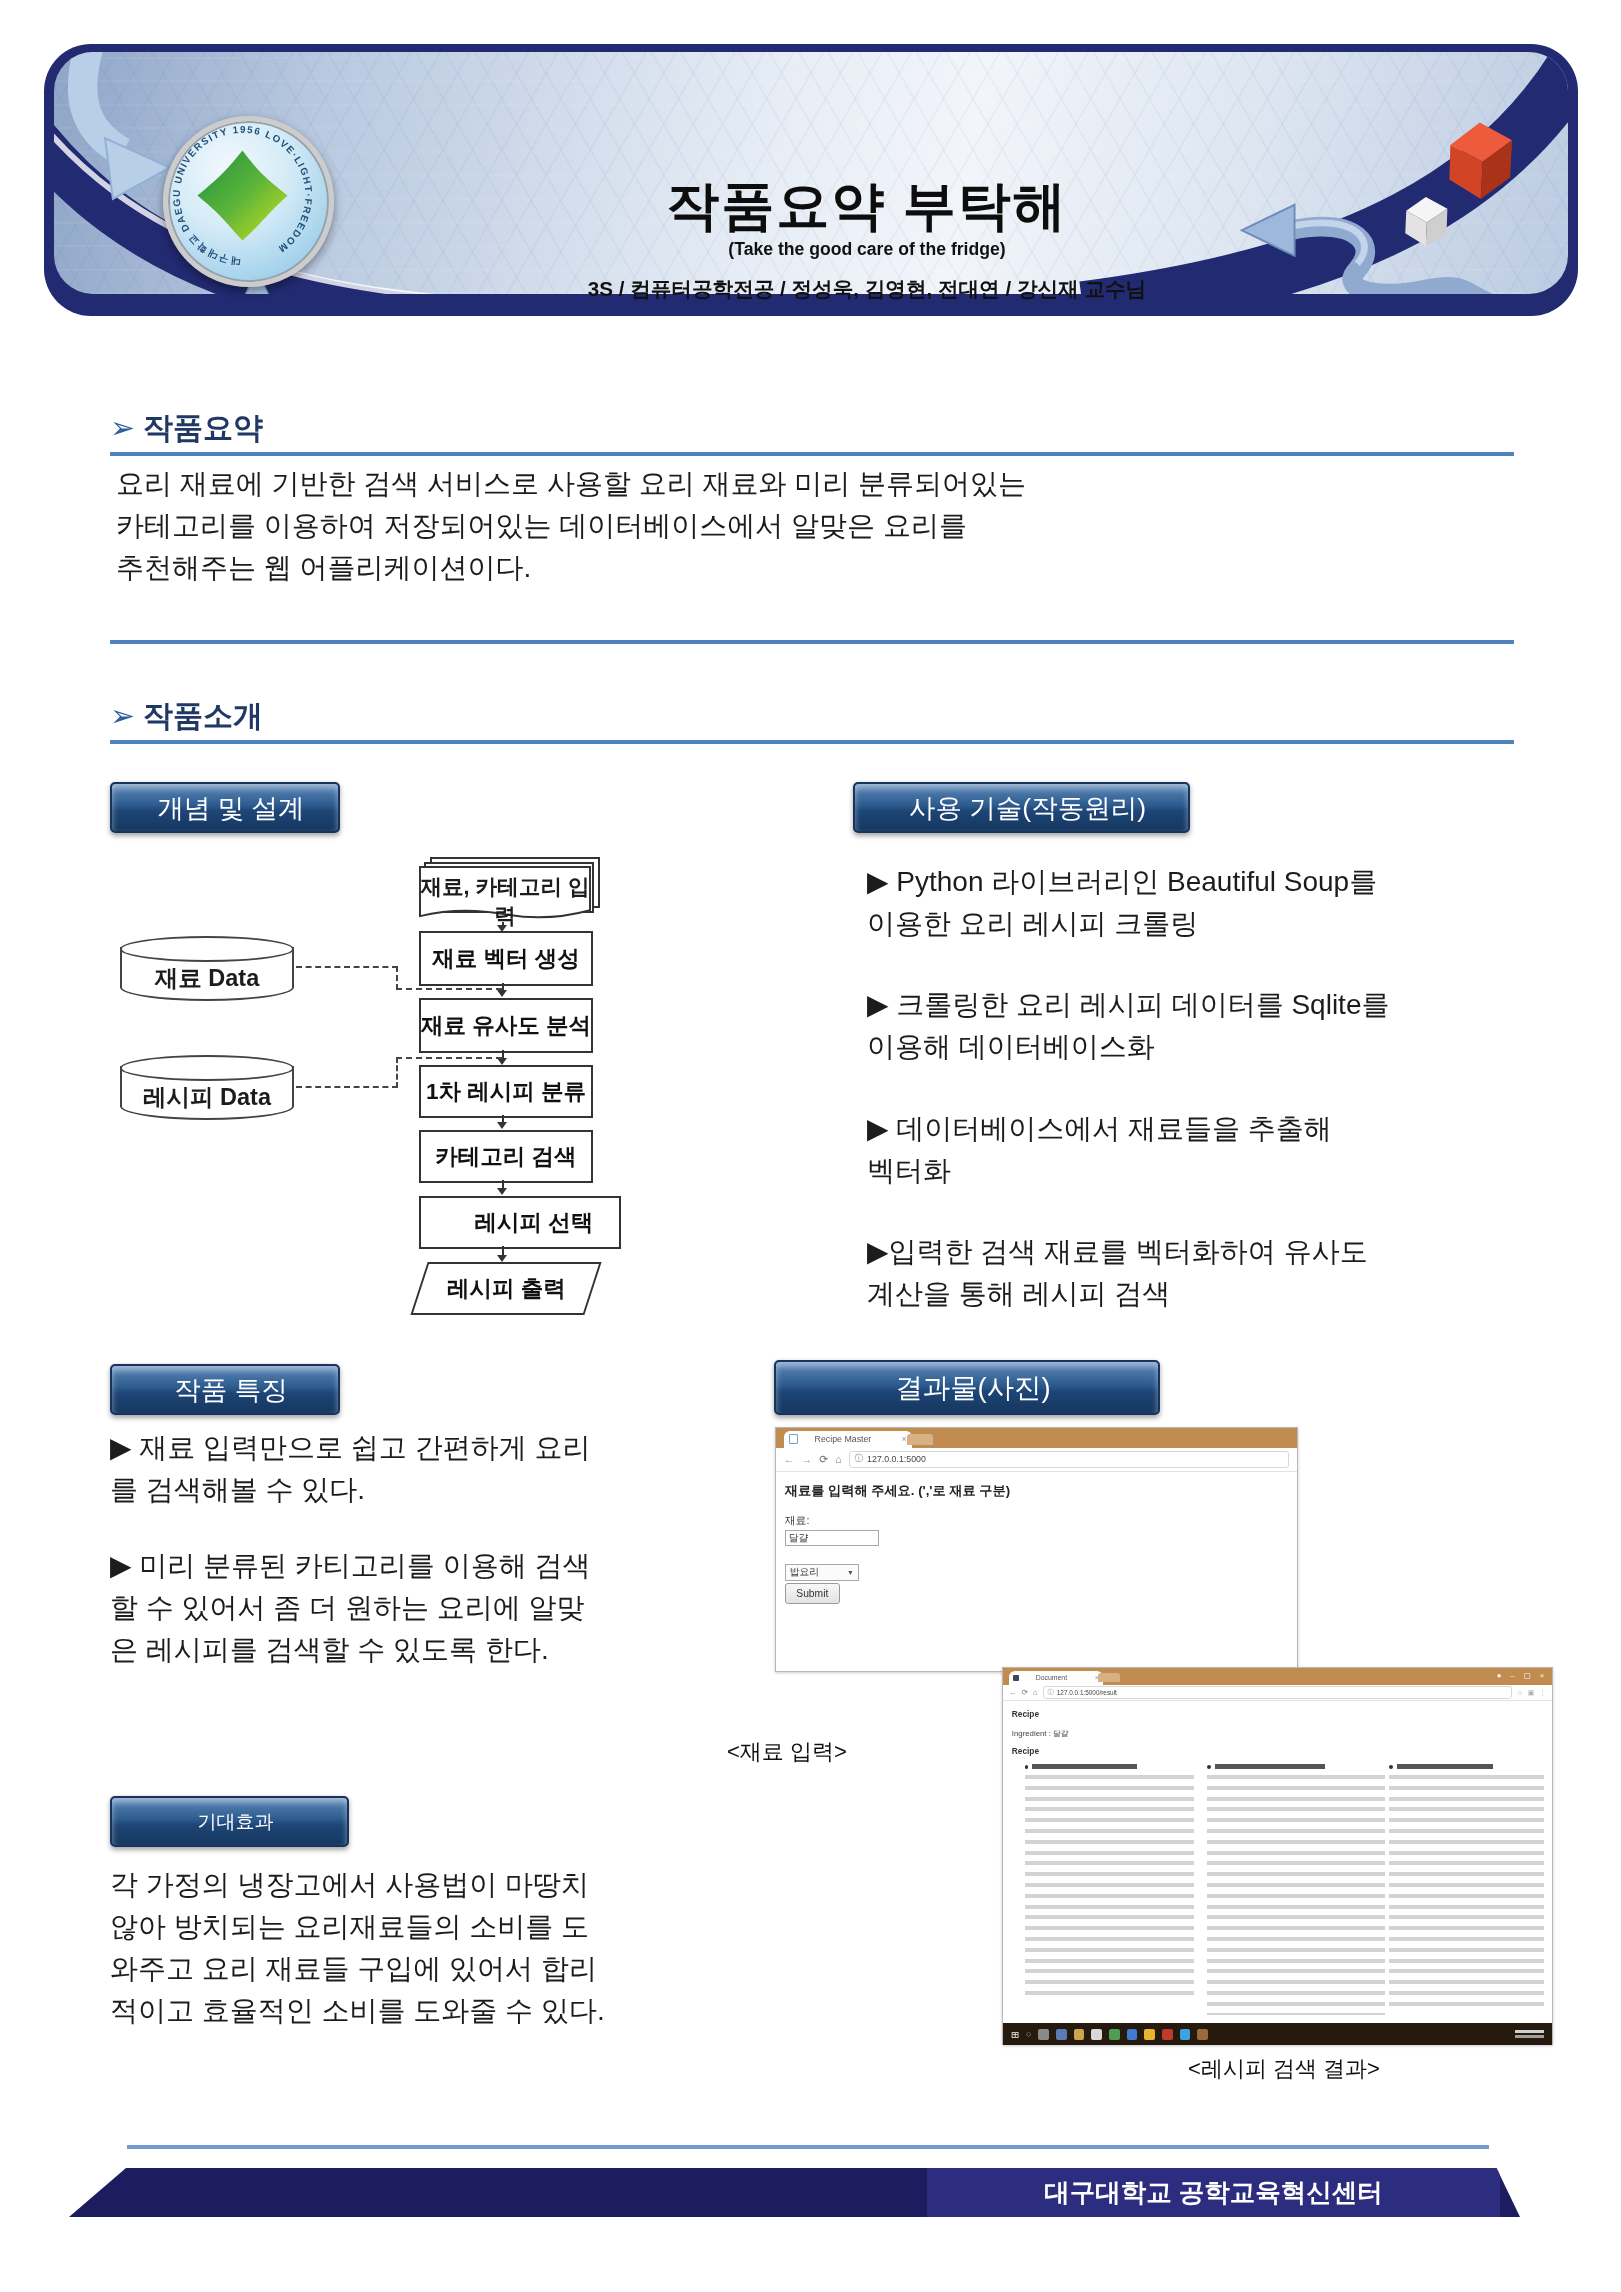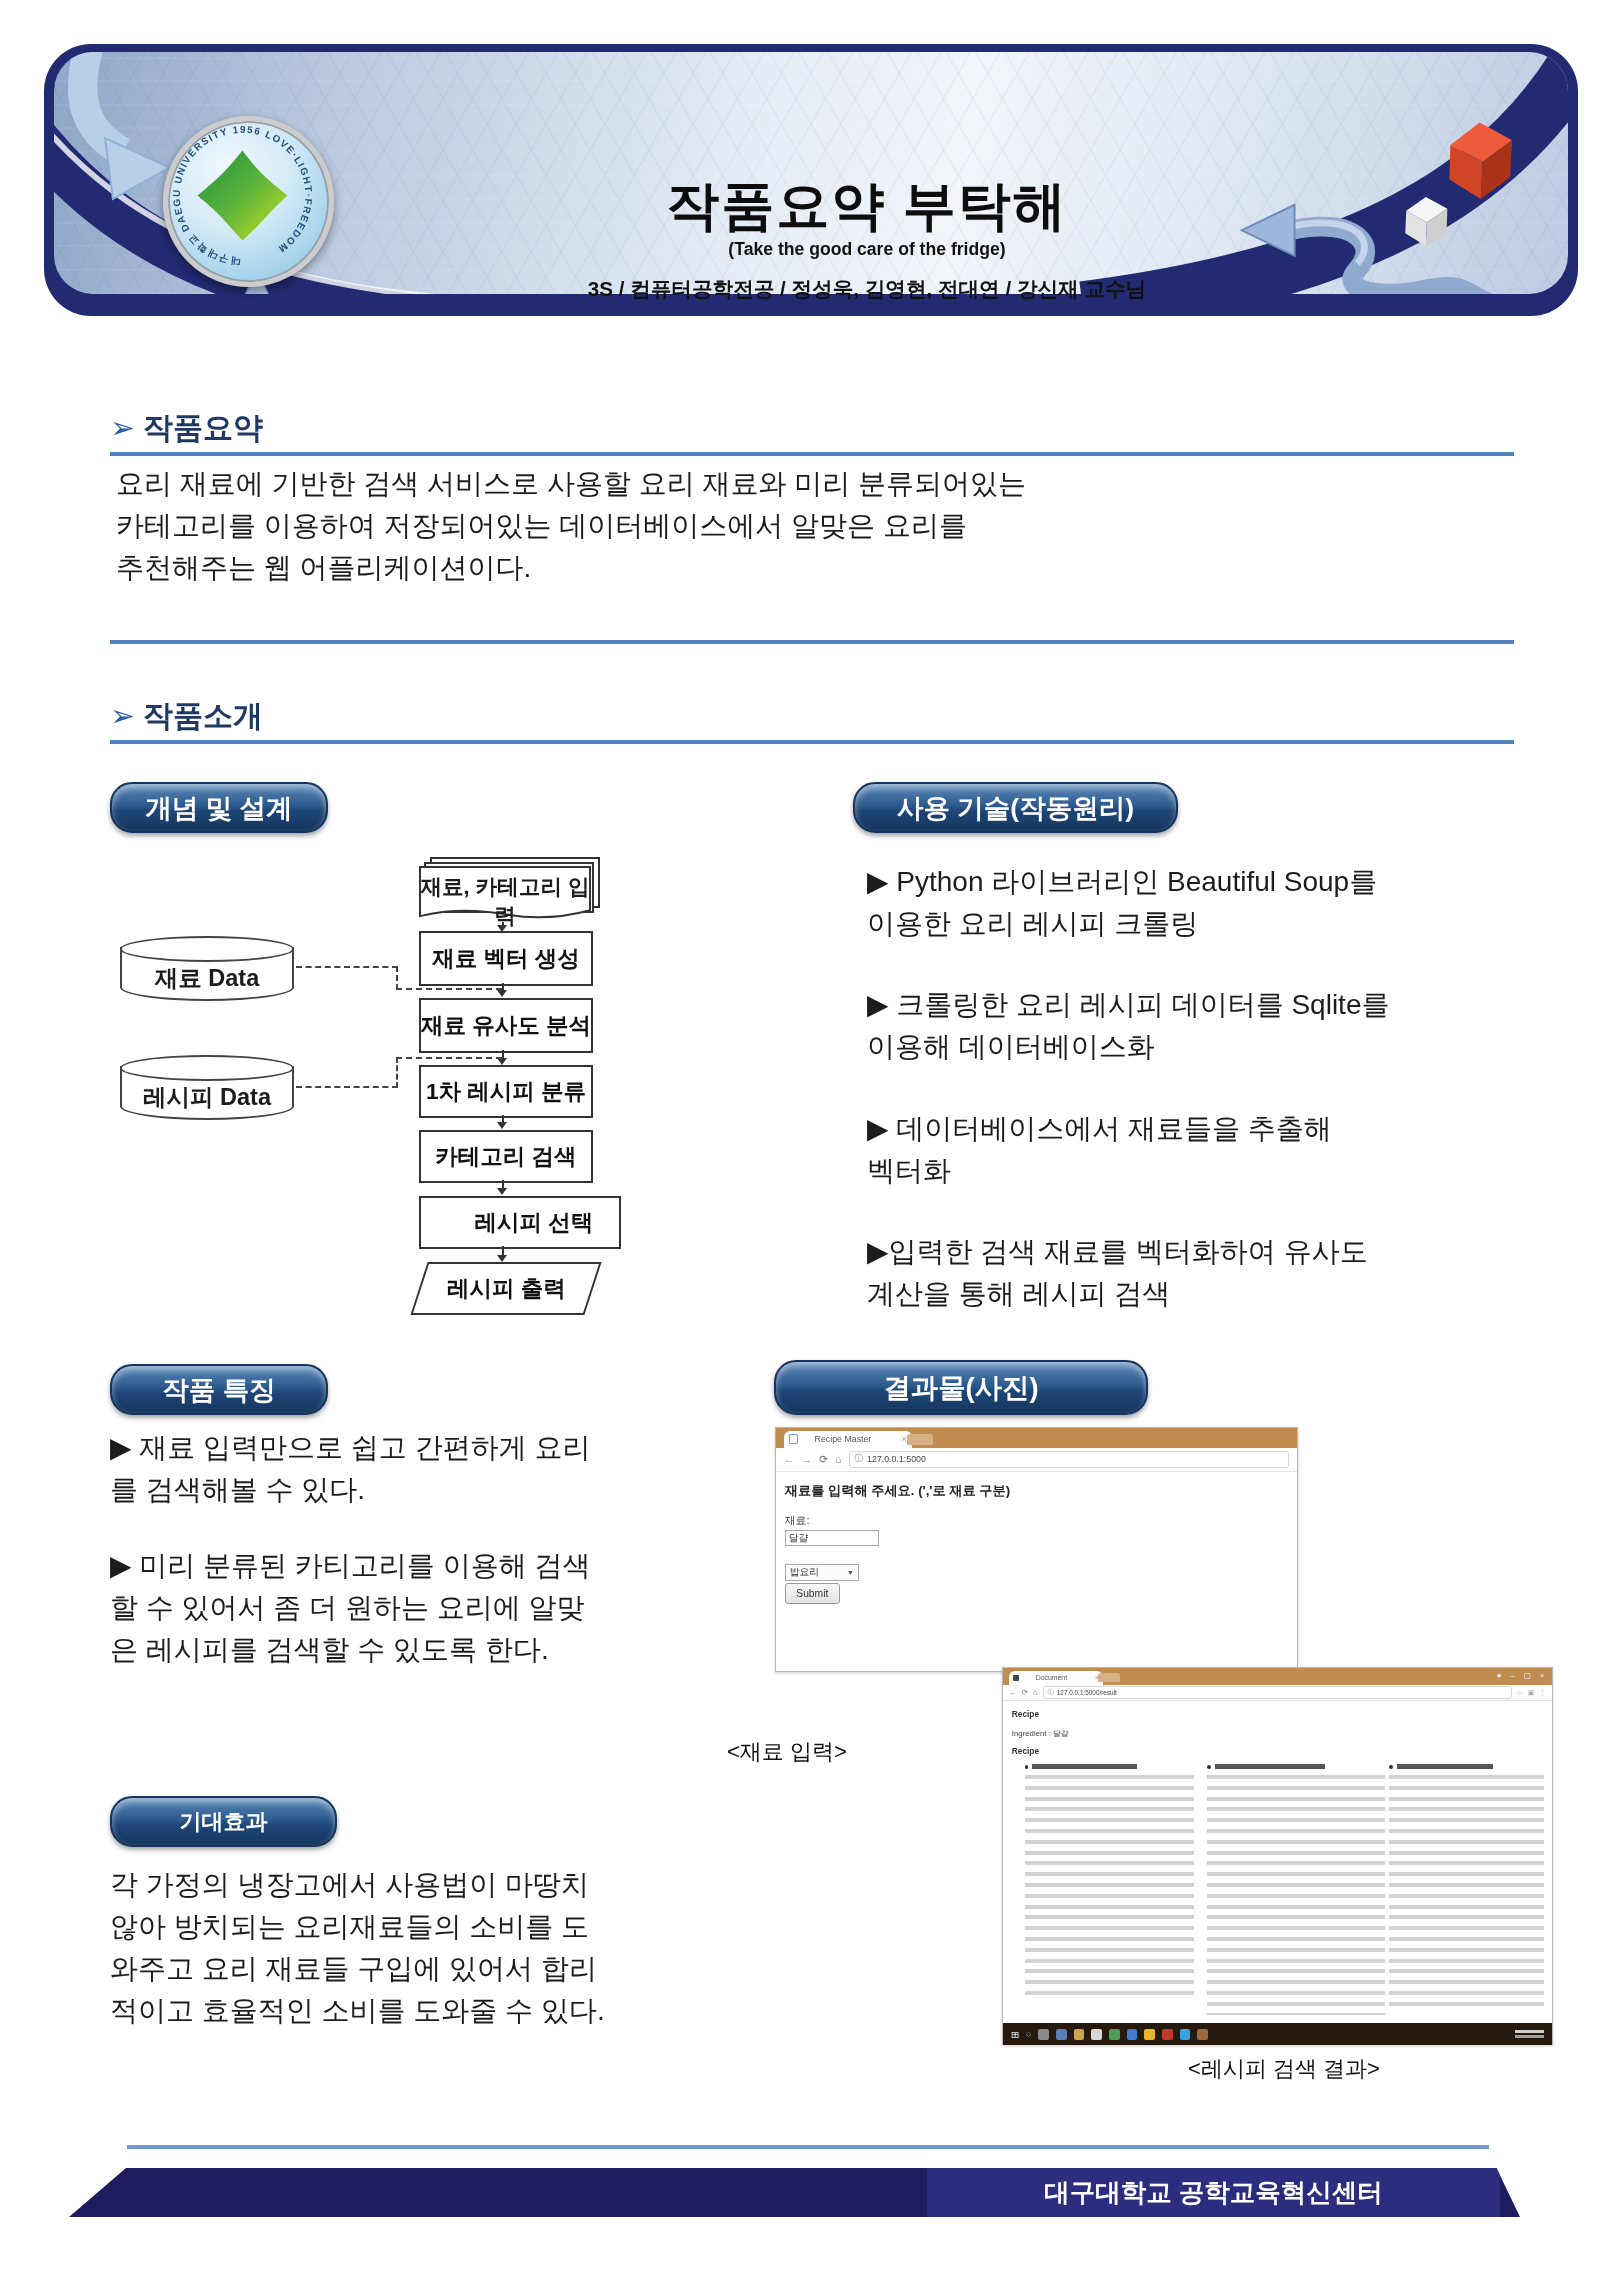--- a/index.html
+++ b/index.html
@@ -25,24 +25,24 @@
   #logo{left:163px;top:116px;width:161px;height:161px;border-radius:50%;
     background:radial-gradient(circle at 38% 30%,#f2f9fd 0%,#d4ebf7 40%,#a8d4ec 72%,#86bde0 100%);
     border:5.9px solid #cccccc;box-shadow:0 3.9px 9.8px rgba(0,0,0,.4), inset 0 0 0 2px #9aa0a8;}
 
   
   .sec-head{font-size:30px;font-weight:bold;color:#1f3864;}
   .sec-head .glyph{color:#2e5f9e;margin-right:7.8px;font-weight:bold;}
   .rule{height:3.9px;background:#4f81bd;}
 
   
-  .badge{border-radius:22px;border:2.9px solid #16345c;color:#fff;font-weight:bold;
+  .badge{border-radius:5px;border:2.9px solid #16345c;color:#fff;font-weight:normal;
     display:flex;align-items:center;justify-content:center;
     background:linear-gradient(180deg,#5d88b8 0%,#2d5b8e 45%,#1d4576 58%,#15375f 100%);
-    box-shadow:inset 0 3.9px 5.9px rgba(255,255,255,.45), 0 2.9px 4.9px rgba(0,0,0,.35);}
+    box-shadow:inset 0 3.9px 5.9px rgba(255,255,255,.45), 0 2.9px 4.9px rgba(0,0,0,.35);padding-left:12px;}
 
   .bodytext{font-size:28px;line-height:1.5;color:#1c1c1c;}
 
   
   .fbox{border:2px solid #333;background:#fff;display:flex;align-items:center;justify-content:center;
     font-size:22.5px;font-weight:bold;color:#111;}
   .cyl{background:transparent;}
   .cyl .cyl-top{position:absolute;left:0;right:0;top:0;height:21.6px;border:2px solid #444;border-radius:50%;background:#fff;z-index:2;}
   .cyl .cyl-body{position:absolute;left:0;right:0;top:10.8px;bottom:0;border:2px solid #444;border-top:none;
     border-radius:0 0 50% 50% / 0 0 13.7px 13.7px;background:#fff;z-index:1;}
@@ -316,21 +316,21 @@
       <span class="tb-ico" style="background:#9a6a3a;"></span>
       <span style="margin-left:auto;display:flex;flex-direction:column;gap:2px;">
         <span style="display:block;width:29px;height:2.9px;background:#cfcfcf;"></span>
         <span style="display:block;width:29px;height:2.9px;background:#9f9f9f;"></span>
       </span>
     </div>
   </div>
 
   <div class="abs caption" style="left:1078px;top:2054px;width:412px;text-align:center;">&lt;레시피 검색 결과&gt;</div>
 
-  <div class="abs badge" style="left:110px;top:1796px;width:223px;height:47px;font-size:22px;">기대효과</div>
+  <div class="abs badge" style="left:110px;top:1796px;width:223px;height:47px;font-size:19px;">기대효과</div>
   <div class="abs bodytext pre" style="left:110px;top:1864px;width:667px;">각 가정의 냉장고에서 사용법이 마땅치
 않아 방치되는 요리재료들의 소비를 도
 와주고 요리 재료들 구입에 있어서 합리
 적이고 효율적인 소비를 도와줄 수 있다.</div>
 
   <div class="abs rule" style="left:127px;top:2145px;width:1362px;background:#6f9bd2;"></div>
   <div class="abs" id="footer-bar" style="left:69px;top:2168px;width:1451px;height:49px;">
     <div id="footer-panel">대구대학교 공학교육혁신센터</div>
   </div>
 

